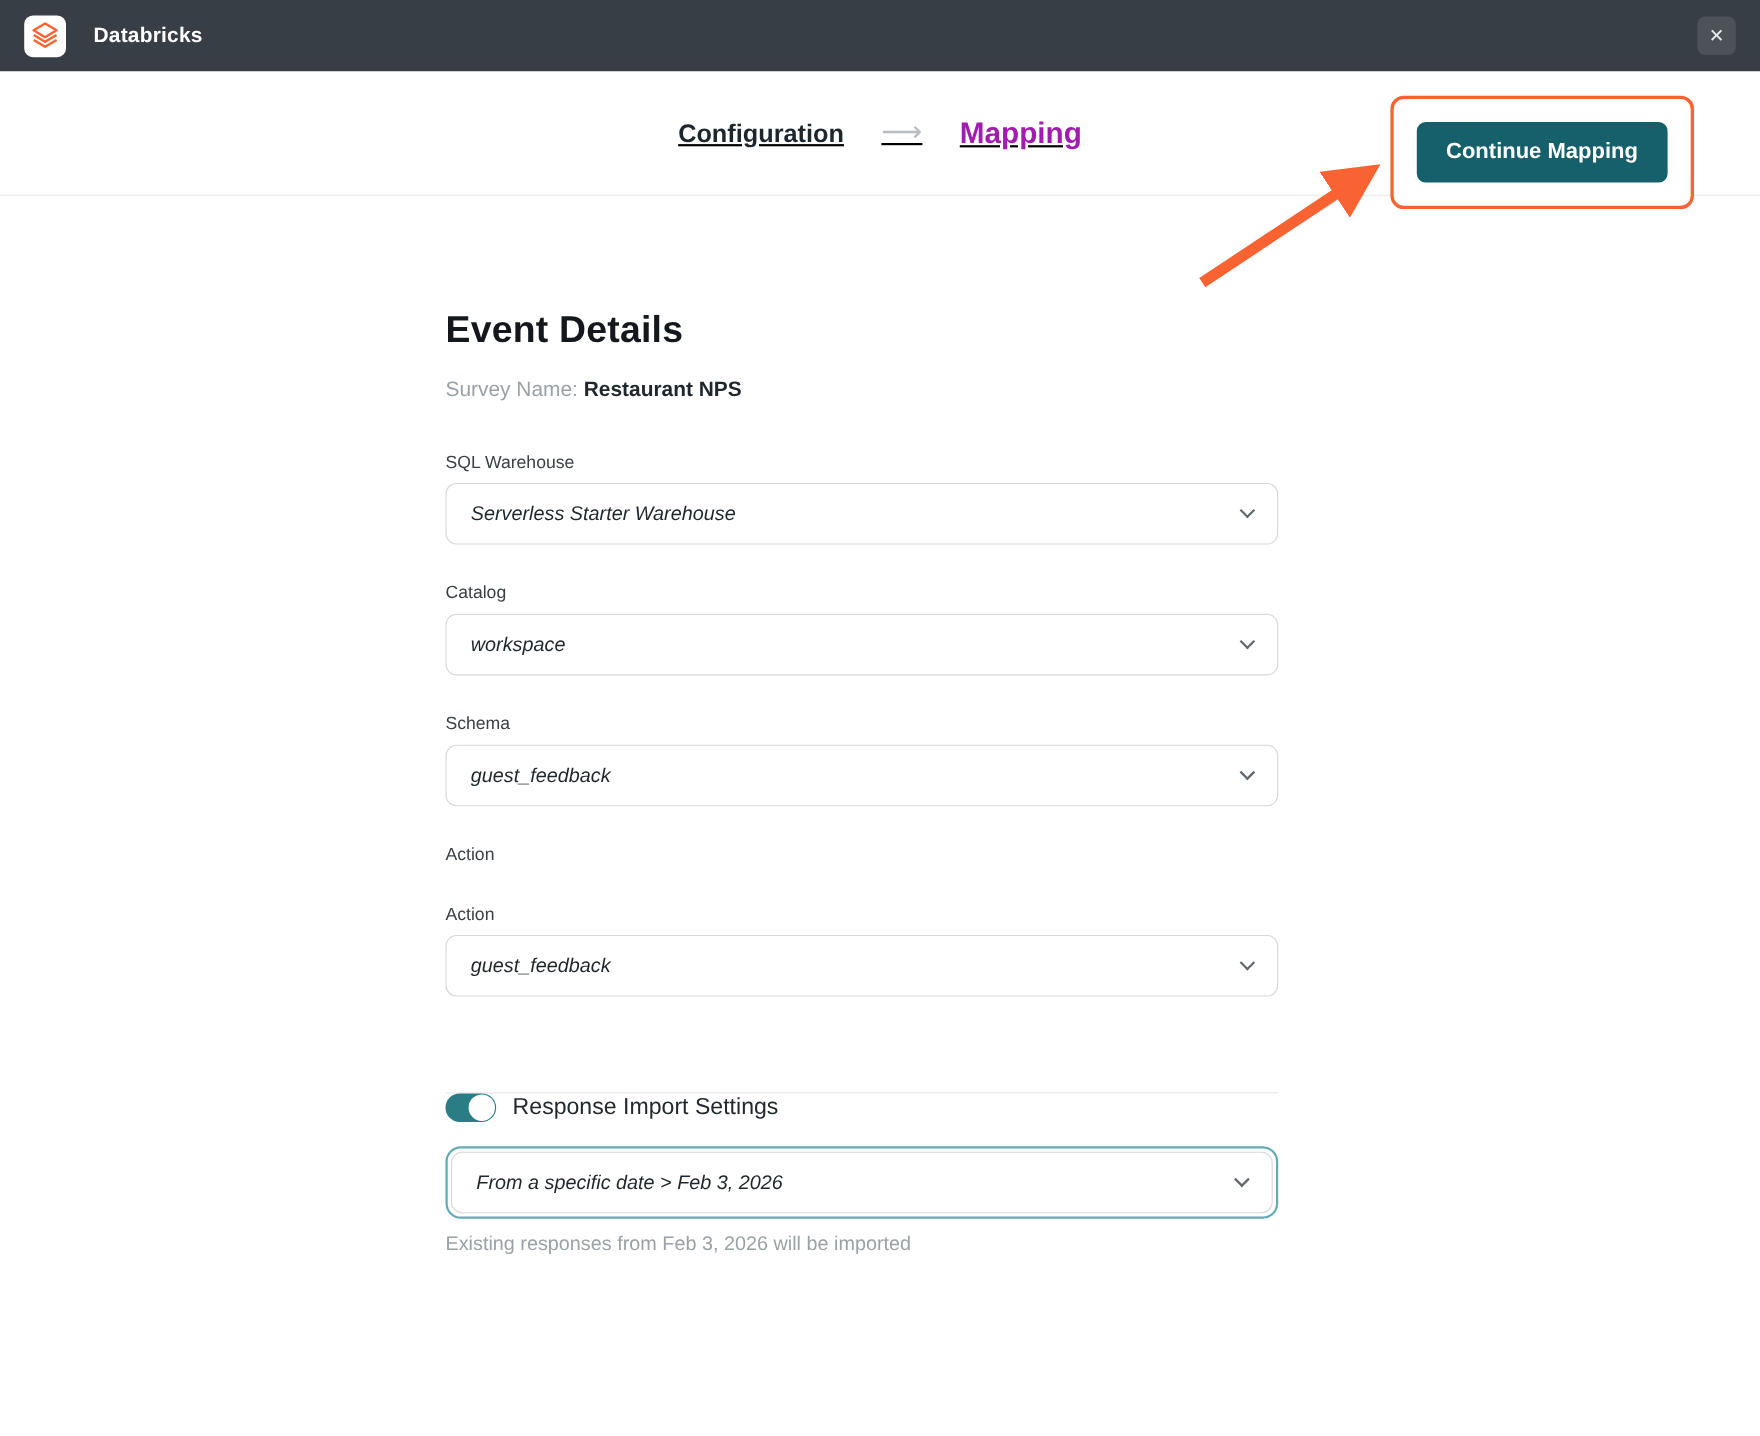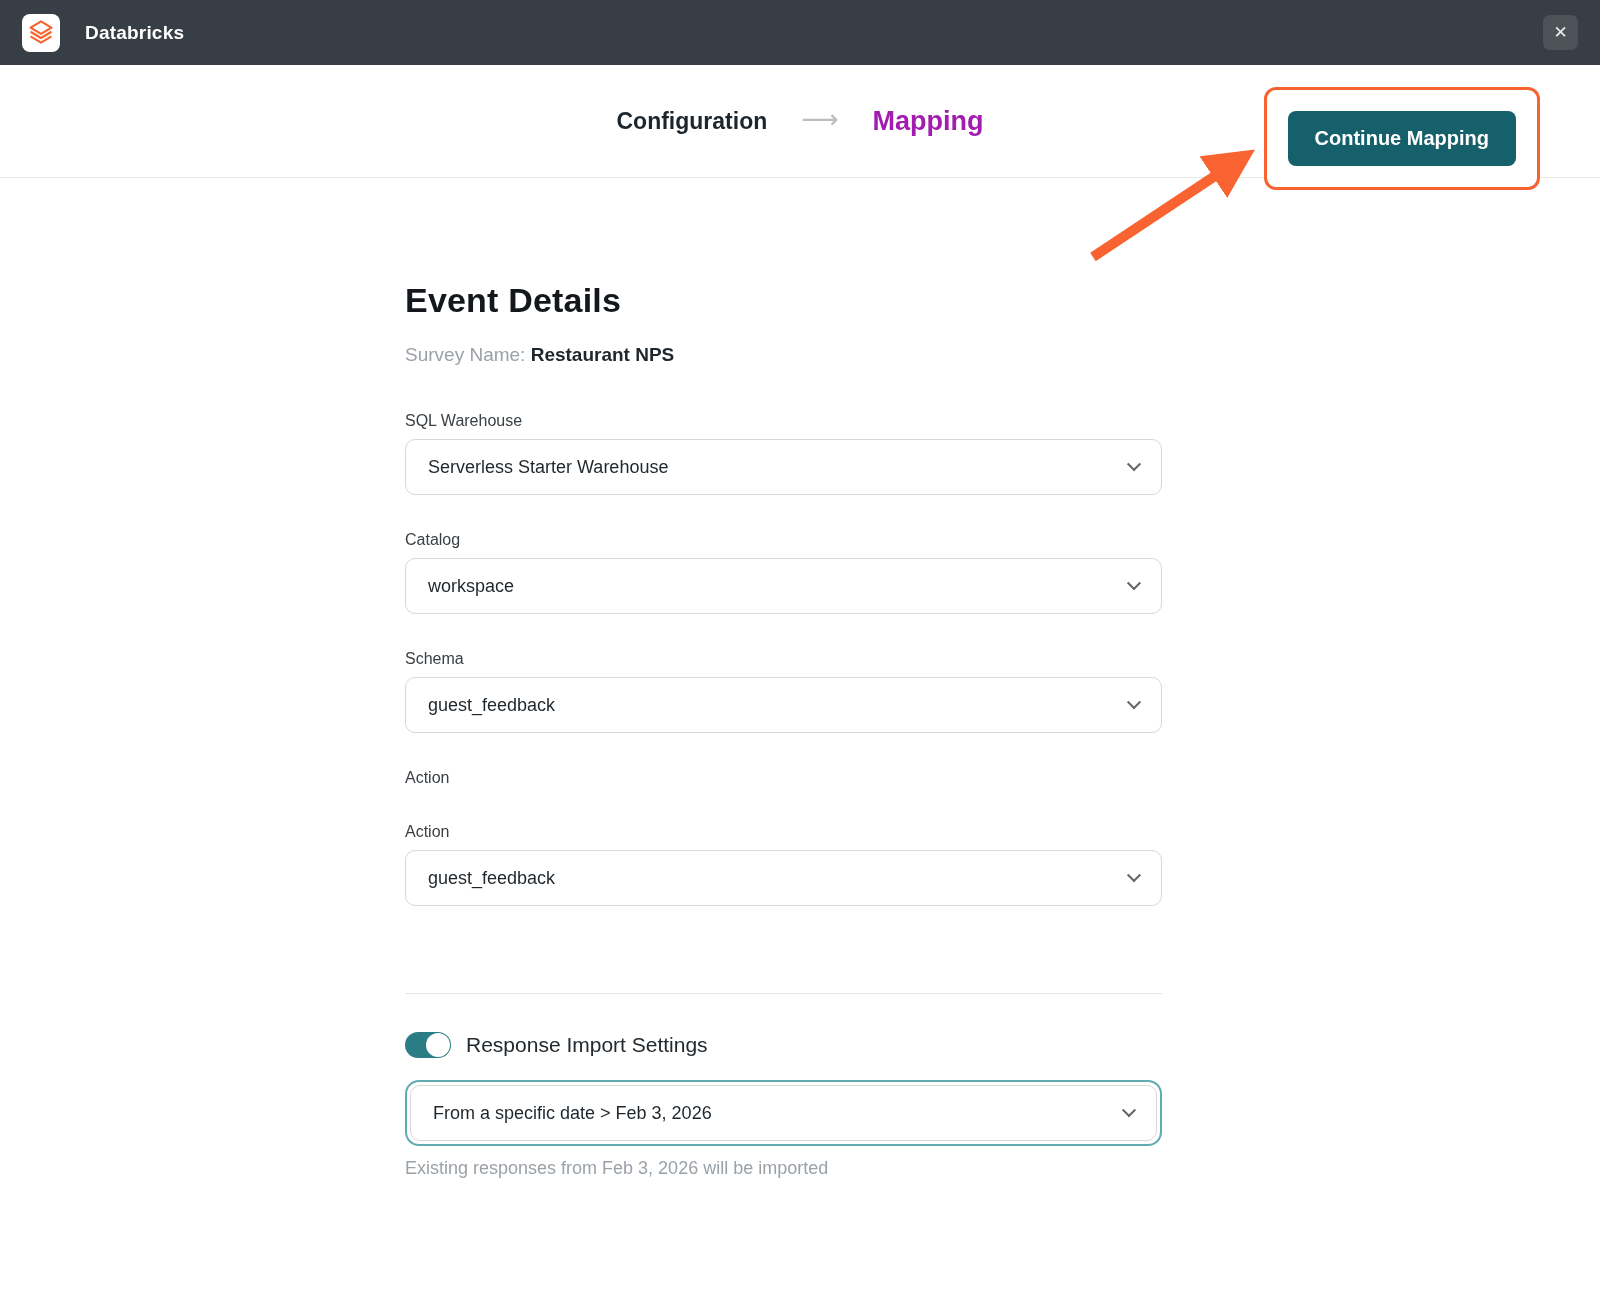--- a/index.html
+++ b/index.html
@@ -12,21 +12,21 @@
   .logo-box { width: 38px; height: 38px; background: #ffffff; border-radius: 8px;
     display: flex; align-items: center; justify-content: center; }
   .app-title { color: #ffffff; font-size: 19px; font-weight: 600; margin-left: 13px;
     letter-spacing: .2px; }
   .close-btn { position: absolute; right: 22px; top: 15px; width: 35px; height: 35px;
     background: #4c5258; border: none; border-radius: 7px; color: #e8eaec;
     font-size: 17px; line-height: 35px; text-align: center; cursor: pointer; }
 
   
   .subheader { height: 113px; background: #ffffff; border-bottom: 1px solid #e9e9e9;
-    position: relative; display: flex; align-items: center; justify-content: center; }
+    position: relative; display: flex; align-items: center; justify-content: center; text-decoration: underline; }
   .steps { display: flex; align-items: center; gap: 34px; }
   .step-current { font-size: 23px; font-weight: 700; color: #1d262c; }
   .step-arrow { font-size: 26px; color: #b9bdc1; line-height: 1; padding-bottom: 4px; }
   .step-next { font-size: 27px; font-weight: 700; color: #a21caf; }
   .btn-ring { position: absolute; right: 60px; top: 22px; border: 3px solid #f96231;
     border-radius: 12px; padding: 21px; background: #ffffff; }
   .continue-btn { background: #15606a; color: #ffffff; border: none; border-radius: 8px;
     font-family: "Liberation Sans", sans-serif;
     font-size: 20px; font-weight: 700; padding: 16px 27px; cursor: pointer; }
 
@@ -41,28 +41,28 @@
   .survey-label { color: #9aa1a7; }
   .survey-value { color: #1f272d; font-weight: 700; }
 
   .fields { margin-top: 46px; }
   .field { margin-top: 36px; }
   .field:first-child { margin-top: 0; }
   .field-label { font-size: 16px; color: #3a4045; margin-bottom: 9px; }
   .select { height: 56px; border: 1px solid #d8d8d8; border-radius: 10px;
     background: #ffffff; display: flex; align-items: center;
     justify-content: space-between; padding: 0 22px; cursor: pointer; }
-  .select-value { font-size: 18px; color: #1f272d; }
+  .select-value { font-size: 18px; color: #1f272d; font-style: italic; }
   .chevron { width: 10px; height: 10px; border-right: 2px solid #60676d;
     border-bottom: 2px solid #60676d; transform: rotate(45deg) translate(-2px,-2px); }
 
   .divider { margin-top: 87px; border: none; border-top: 1px solid #e5e5e5; }
 
   
-  .toggle-row { margin-top: 38px; display: flex; align-items: center; }
+  .toggle-row { display: flex; align-items: center; }
   .toggle { width: 46px; height: 26px; border-radius: 13px; background: #2a7d85;
     position: relative; cursor: pointer; flex: none; }
   .toggle-knob { position: absolute; right: 1px; top: 1px; width: 24px; height: 24px;
     border-radius: 50%; background: #ffffff; }
   .toggle-label { font-size: 21px; color: #23292e; margin-left: 15px; }
   .focus-ring { margin-top: 22px; border: 2px solid #63abb2; border-radius: 14px;
     padding: 3px; }
   .focus-ring .select { border-color: #d8d8d8; }
   .helper-text { margin-top: 12px; font-size: 18px; color: #9aa1a7; }
 </style>

